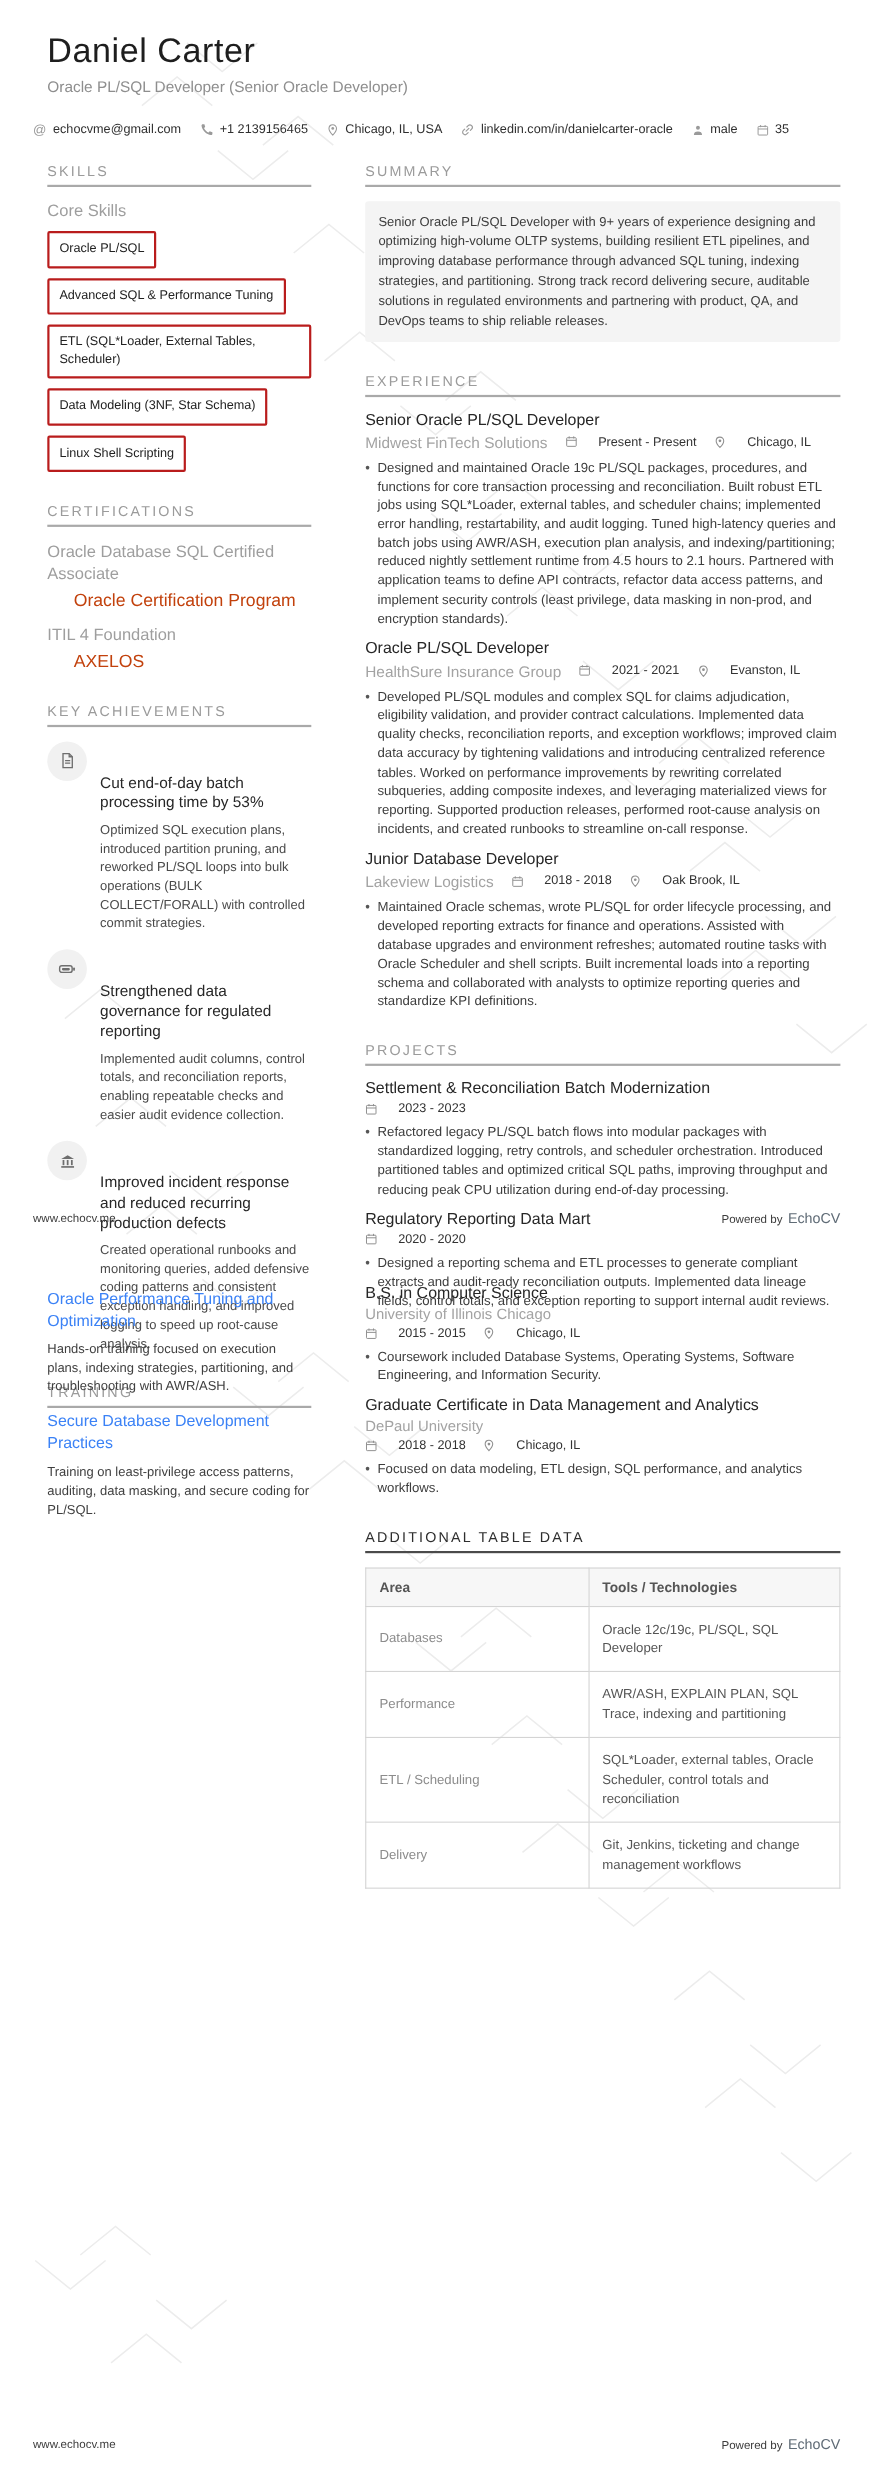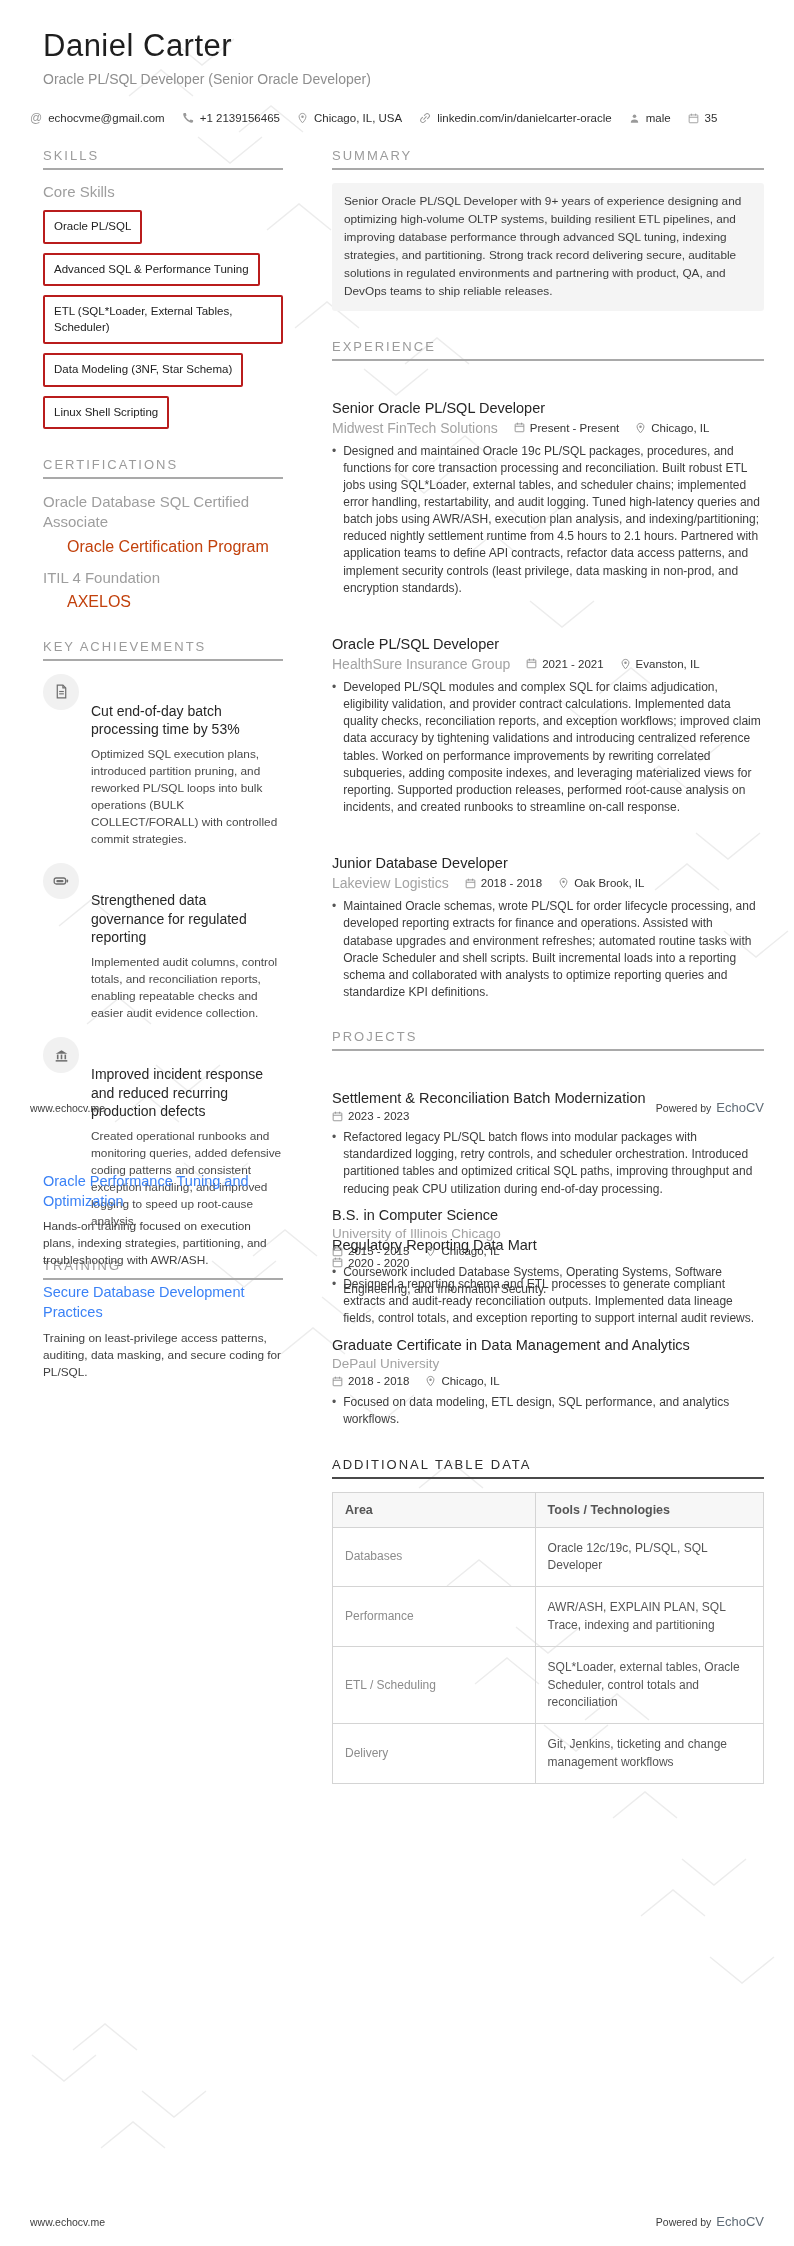--- a/index.html
+++ b/index.html
@@ -46,24 +46,24 @@
 
   
   .tr-title{font-size:14.5px;color:#3b82f6;line-height:1.35;margin-top:4px;}
   .tr-desc{font-size:11.8px;color:#3f3f3f;line-height:1.45;margin:7px 0 14px 0;}
 
   
   .summary-box{background:#f4f4f4;border-radius:3px;padding:10px 12px;font-size:11.8px;color:#3c3c3c;line-height:1.52;}
 
   
   .job{margin-bottom:11px;}
-  .job-title{font-size:14.5px;color:#262626;margin-top:39px;}
+  .job-title{font-size:14.5px;color:#262626;}
   .meta-row{display:flex;align-items:center;gap:16px;margin-top:4px;flex-wrap:wrap;}
   .company{font-size:14px;color:#a3a3a3;}
-  .meta-item{display:flex;align-items:center;gap:5px;font-size:11.5px;color:#333;}
+  .meta-item{display:flex;align-items:center;gap:19px;font-size:11.5px;color:#333;}
   .meta-item .cicon{color:#8f8f8f;}
   .bullet{display:flex;gap:7px;font-size:12px;color:#3d3d3d;line-height:1.43;margin-top:7px;}
   .bullet .dot{color:#555;flex:none;}
   .edu-school{font-size:13.5px;color:#a3a3a3;margin-top:3px;}
 
   
   table{width:100%;border-collapse:collapse;margin-top:10px;}
   th,td{border:1px solid #d4d4d4;text-align:left;vertical-align:middle;}
   th{background:#f7f7f7;padding:10px 12px;font-size:12.5px;color:#555;font-weight:bold;}
   td{padding:12px 12px;font-size:12px;line-height:1.45;}

